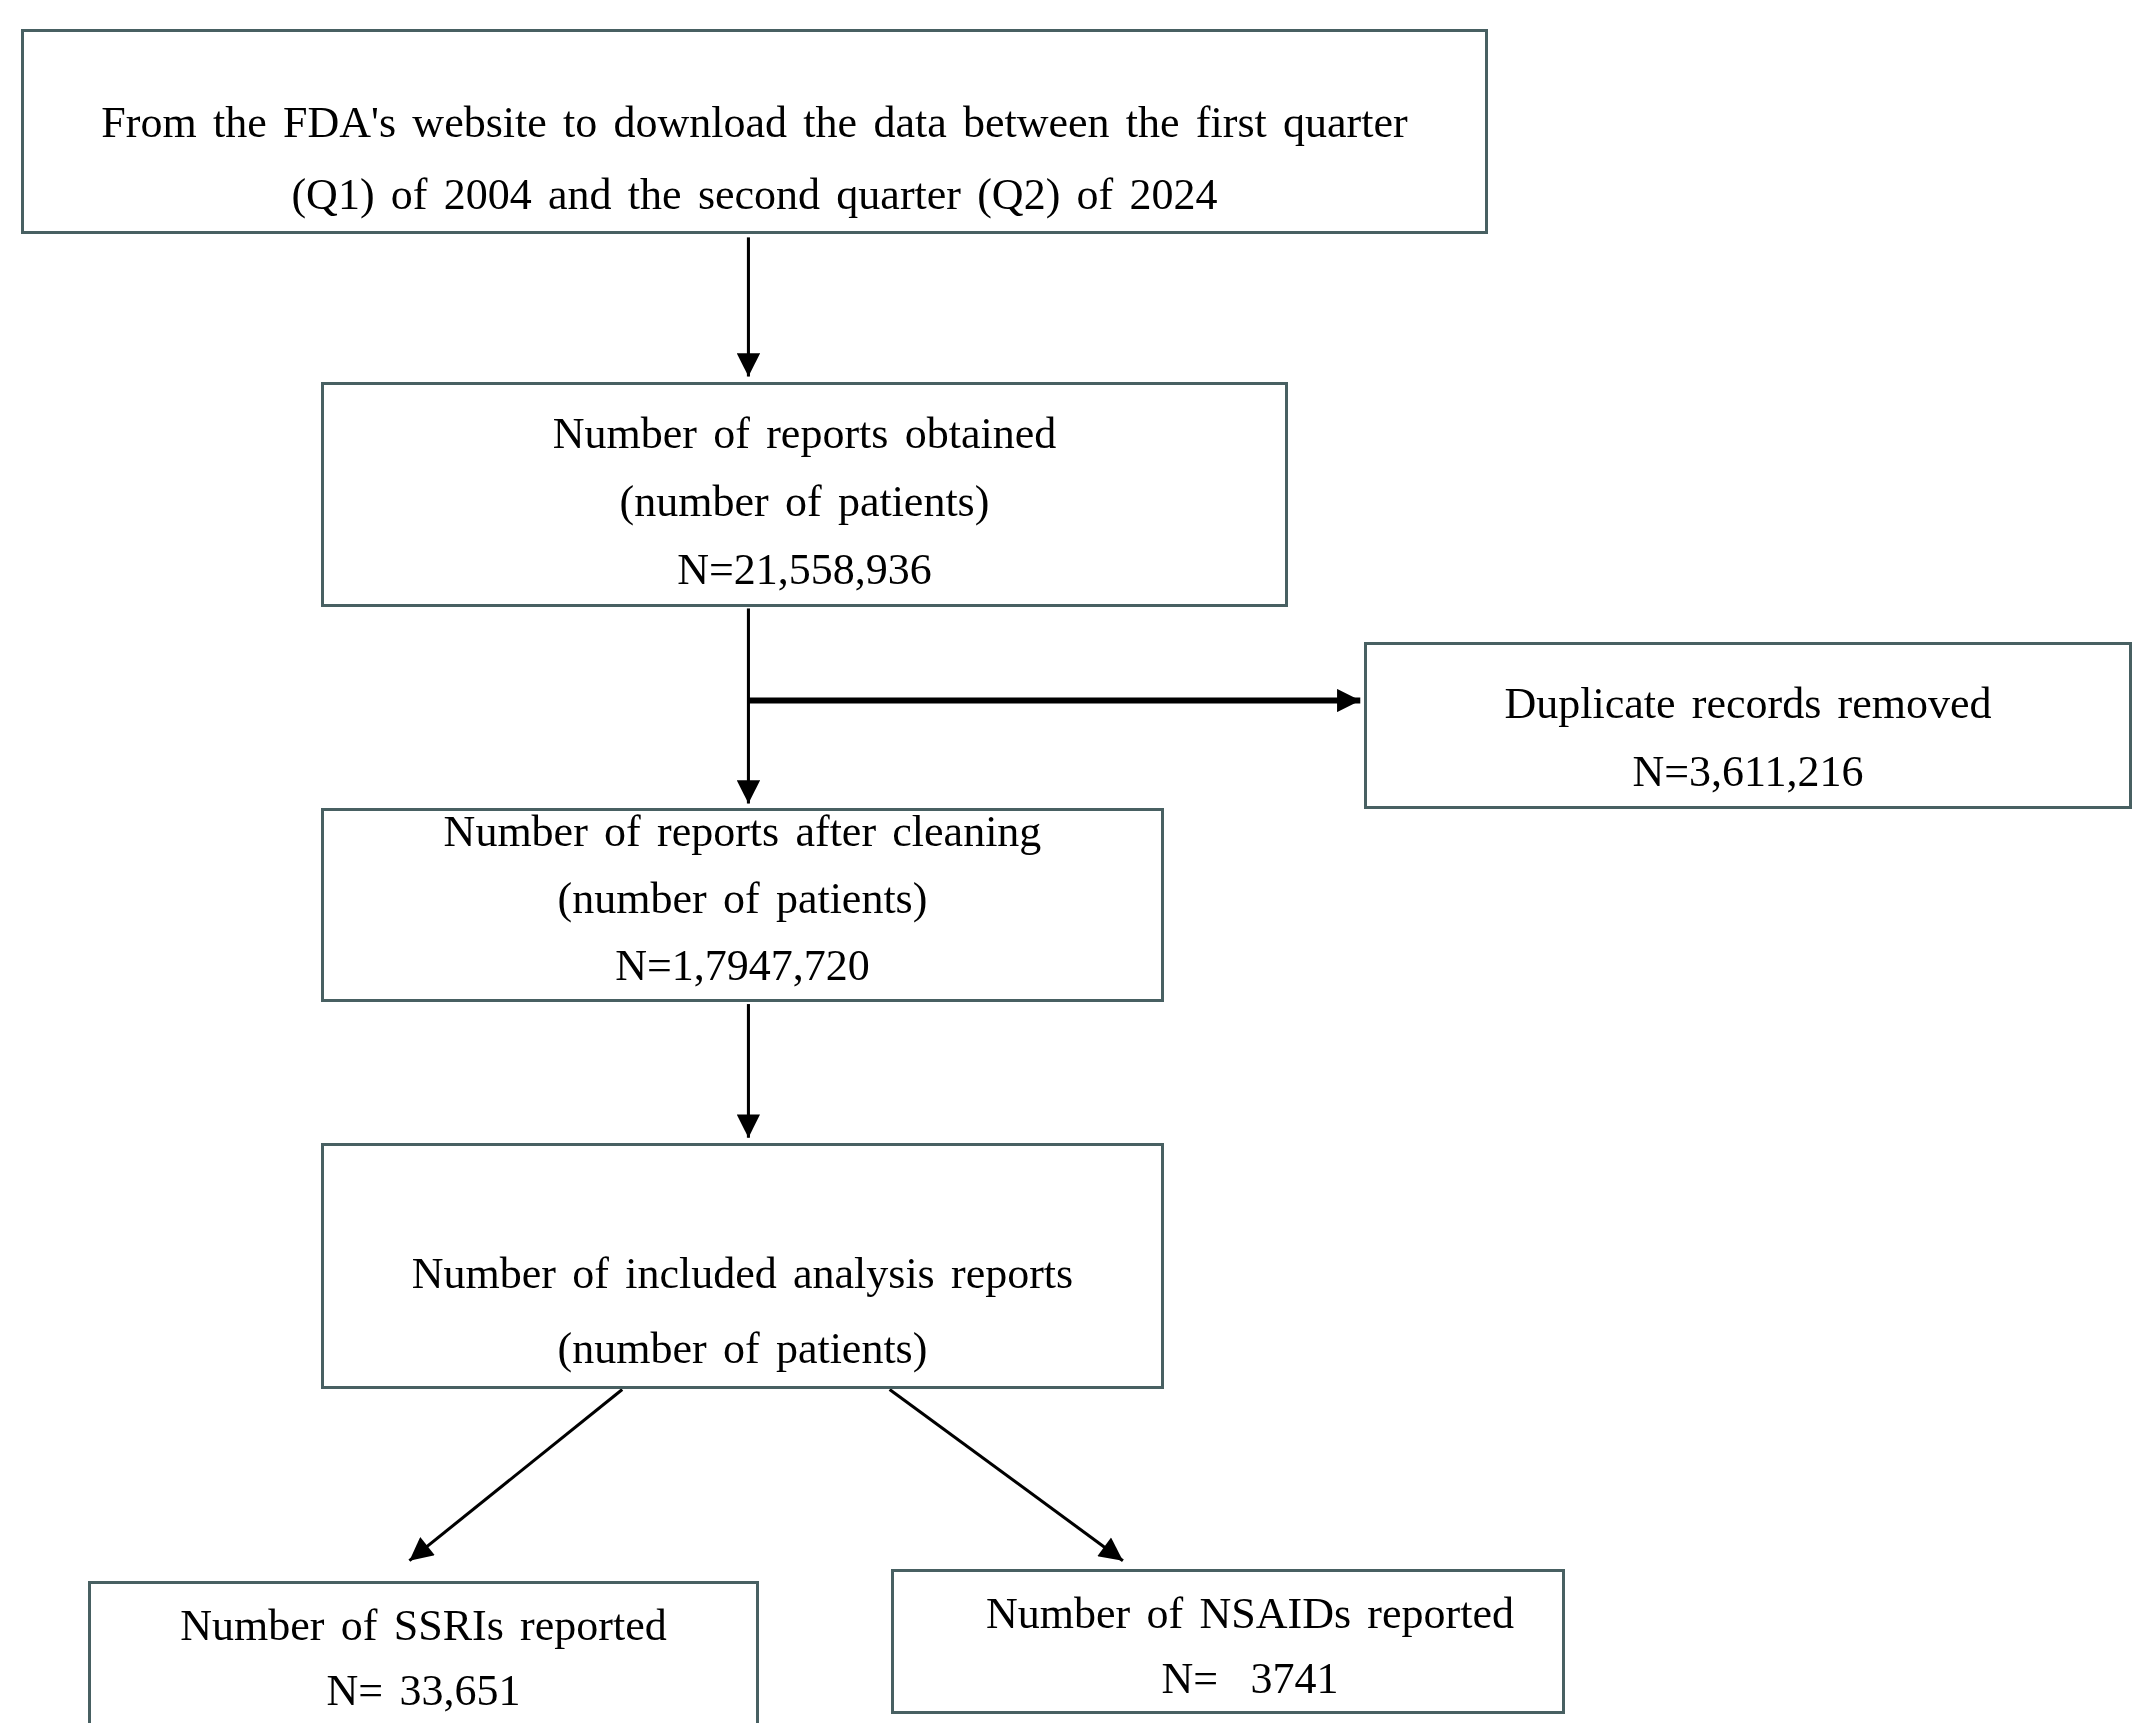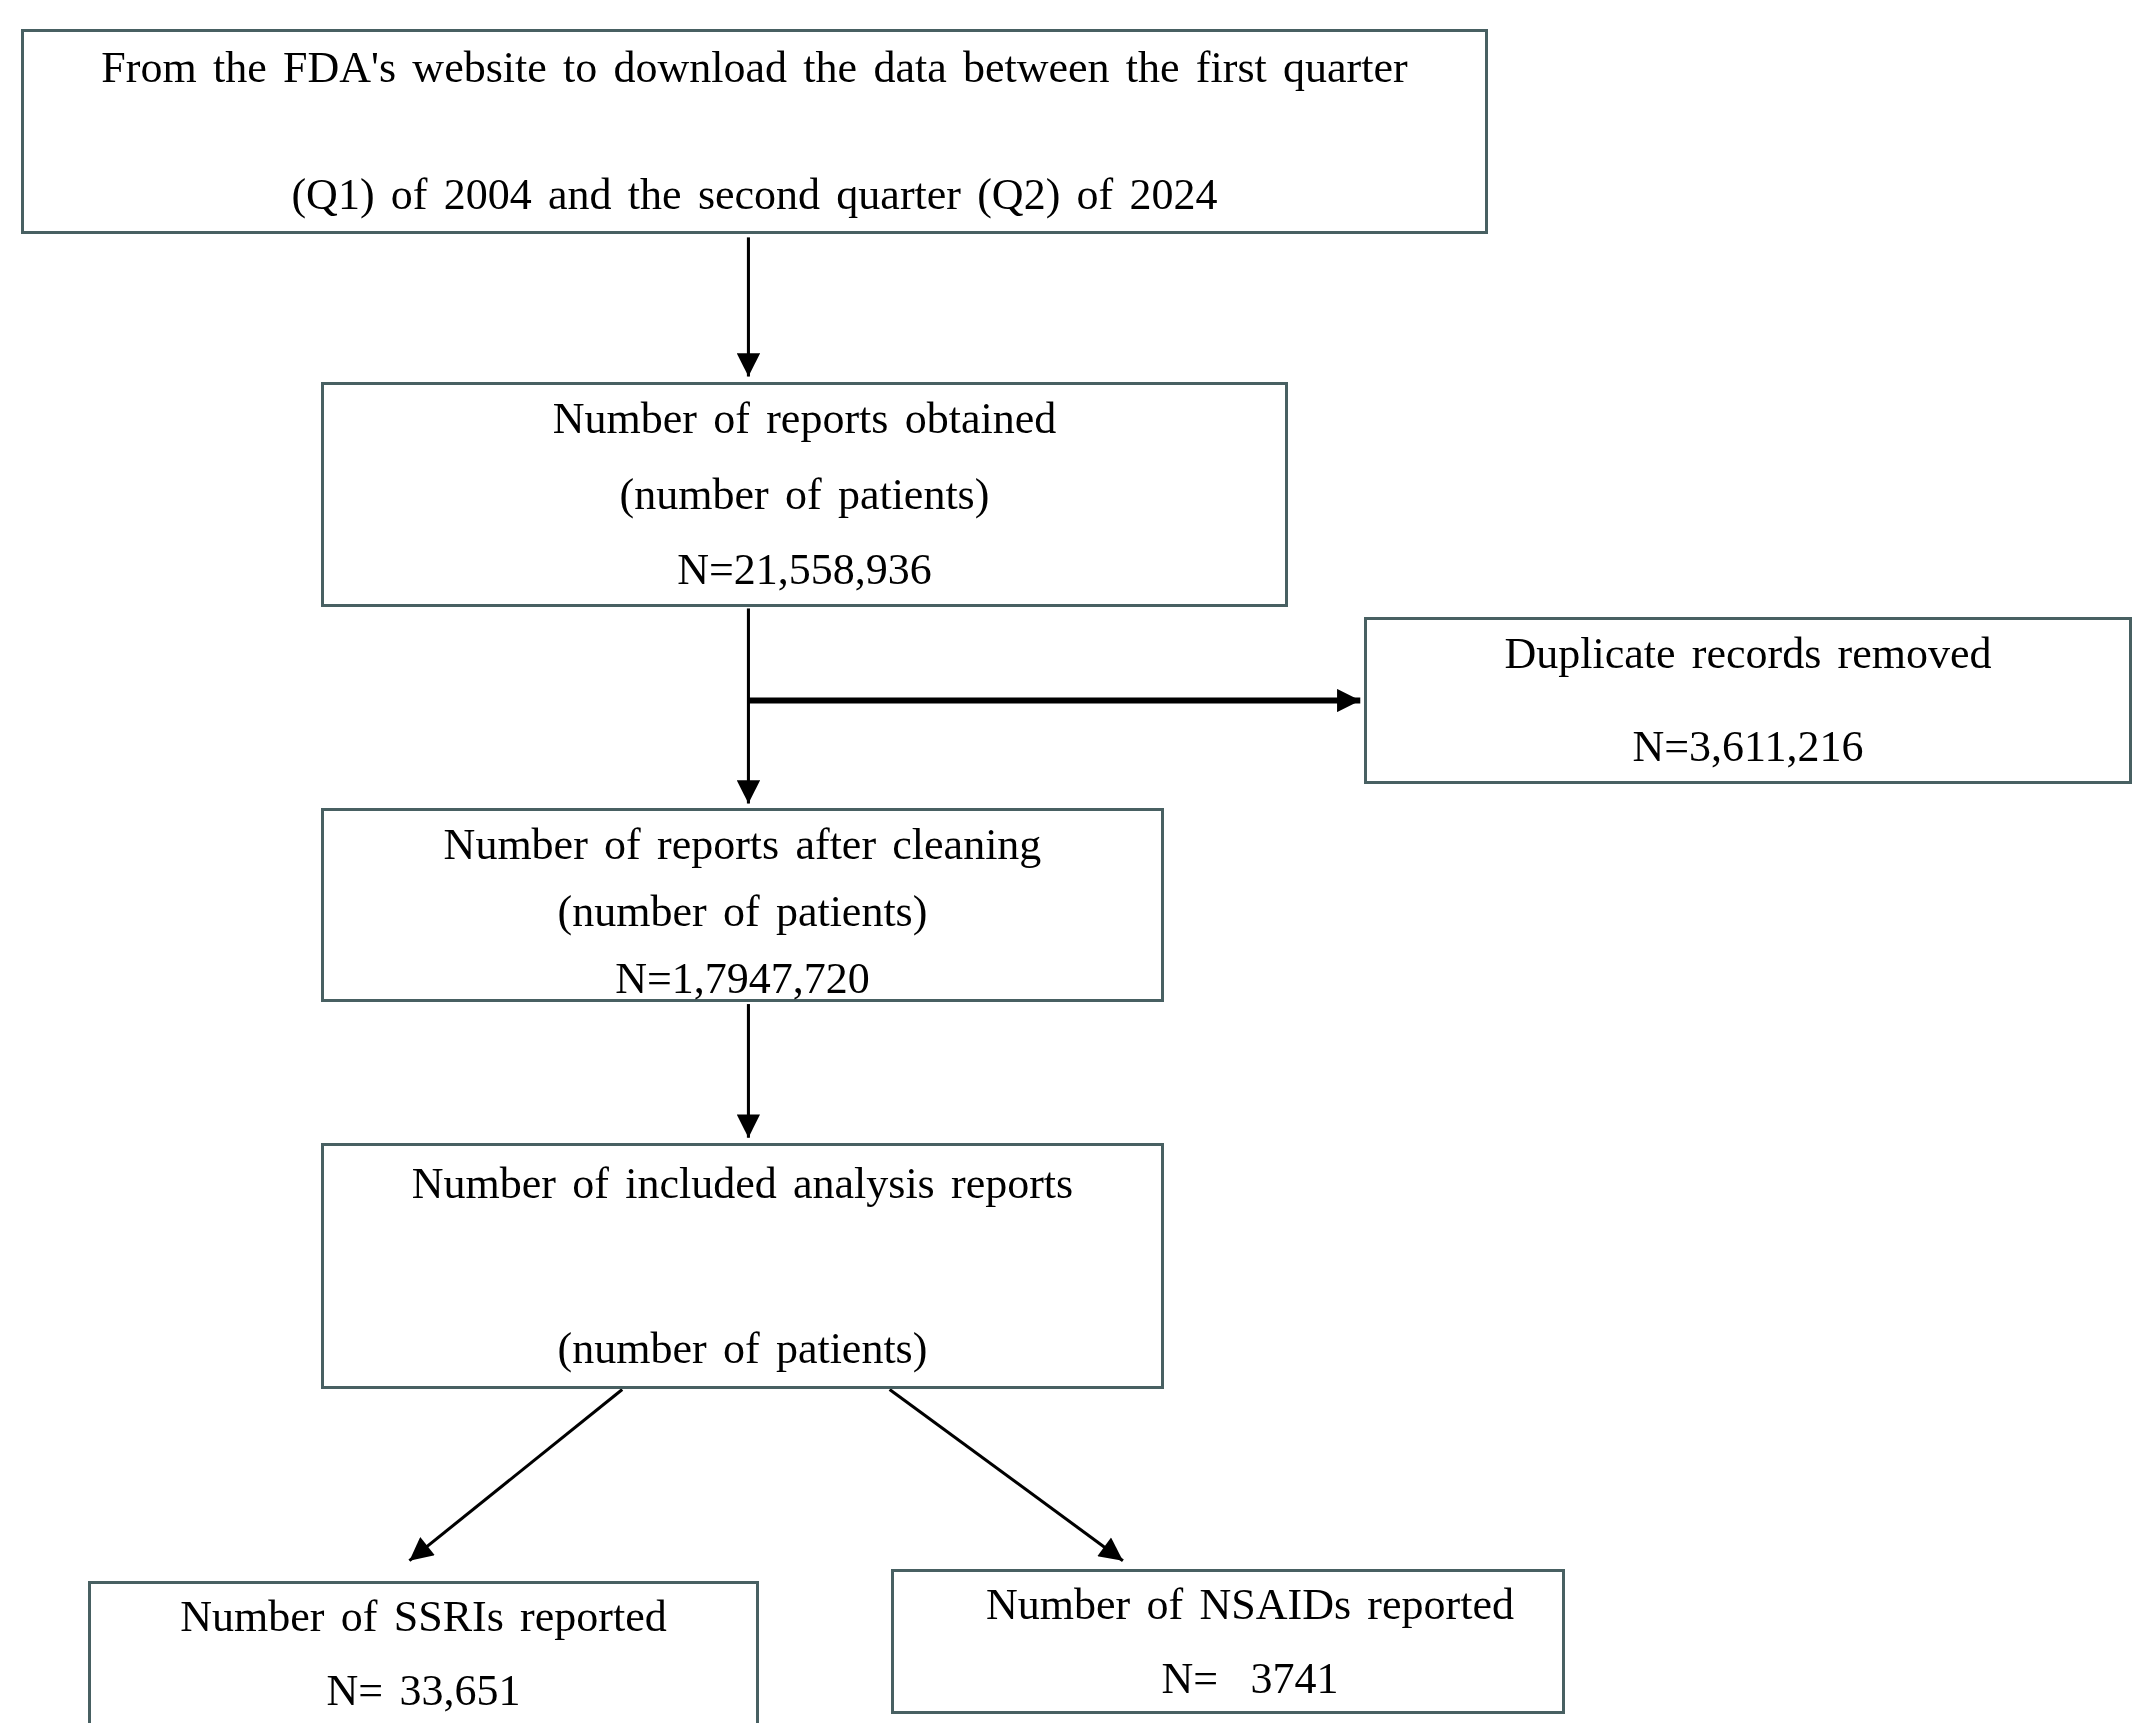--- a/index.html
+++ b/index.html
@@ -16,31 +16,31 @@
     color: var(--text, #000000);
   }
   .box {
     position: absolute;
     box-sizing: border-box;
     background: var(--box-bg, #ffffff);
     border: 3.4px solid var(--box-border, #486062);
     display: flex;
     flex-direction: column;
     align-items: center;
-    justify-content: space-between;
+    justify-content: flex-end;
     text-align: center;
     font-size: 44px;
     word-spacing: 0.12em;
   }
   .box .line {
     white-space: pre-wrap;
   }
   #box-source     { left: 21px;   top: 29px;   width: 1467px; height: 205px; line-height: 72px; }
   #box-obtained   { left: 321px;  top: 382px;  width: 967px; height: 225px; line-height: 68px; }
-  #box-duplicates { left: 1364px; top: 617px;  width: 768px; height: 167px; line-height: 68px; }
+  #box-duplicates { left: 1364px; top: 642px;  width: 768px; height: 167px; line-height: 68px; }
   #box-cleaned    { left: 321px;  top: 808px; width: 843px; height: 194px; line-height: 67px;  }
   #box-included   { left: 321px;  top: 1143px; width: 843px; height: 246px; line-height: 75px; }
   #box-ssri       { left: 88px;  top: 1569px; width: 671px;  height: 145px; line-height: 65px; margin-top: 12px;  }
   #box-nsaid      { left: 891px; top: 1569px; width: 674px;  height: 145px; line-height: 65px; padding-left: 44px;  }
   #connectors {
     position: absolute;
     left: 0; top: 0;
     width: 100%; height: 100%;
     pointer-events: none;
   }

